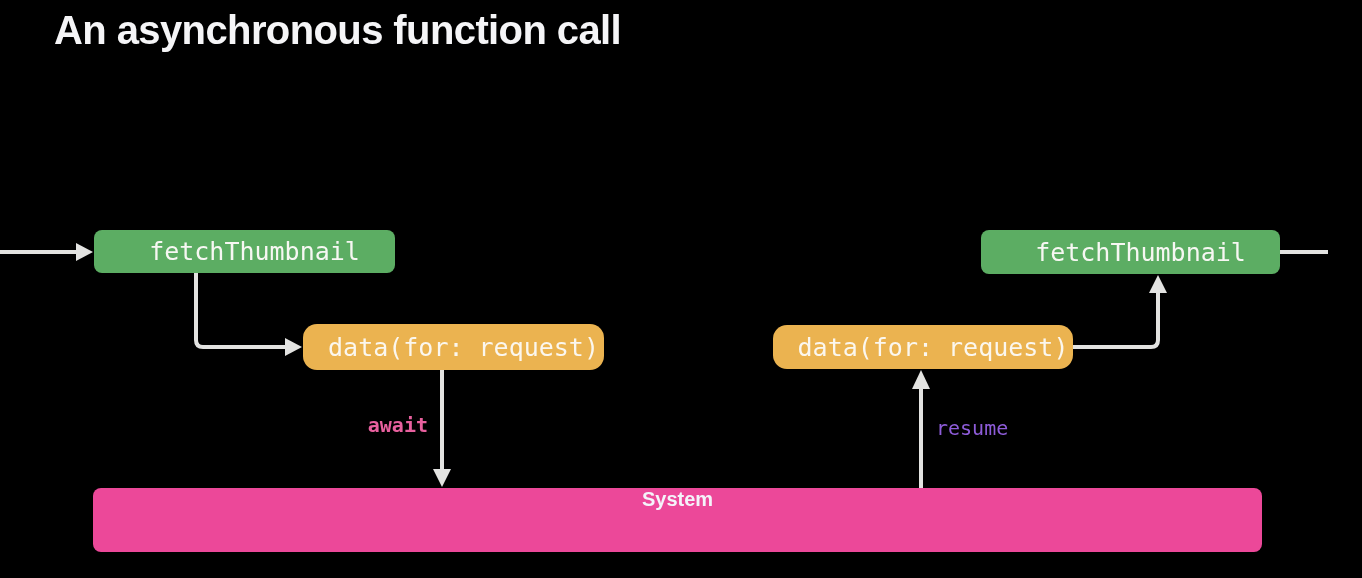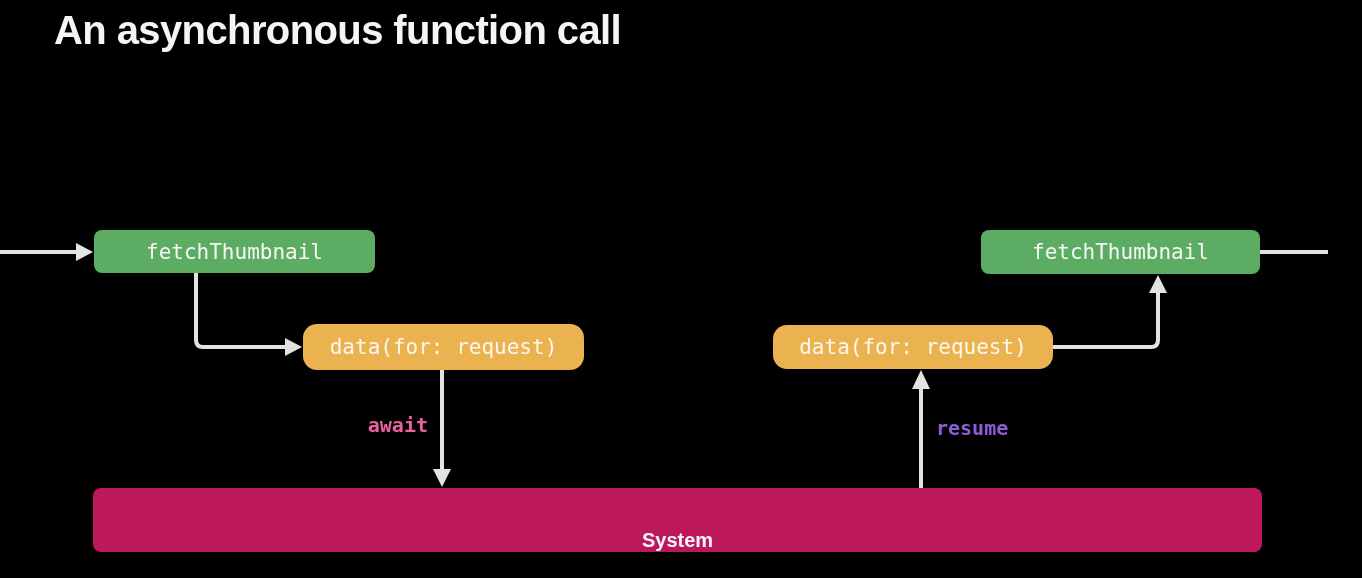--- a/index.html
+++ b/index.html
@@ -40,40 +40,41 @@
     fill: #E3E3E1;
     stroke: none;
   }
   .node {
     position: absolute;
     display: flex;
     align-items: center;
     justify-content: center;
     border-radius: 8px;
     font-family: "DejaVu Sans Mono", "Liberation Mono", monospace;
-    font-size: 21px;
+    font-size: 25px;
     color: #F7F7F3;
     white-space: nowrap;
+    padding-left: 20px;
   }
   .node-green { background: #5CAD63; }
   .node-amber { background: #EBB350; color: #FBF7EF; border-radius: 14px; }
   .node-left-function  { left: 94px;  top: 230px; width: 281px; height: 43px; }
   .node-left-call      { left: 303px; top: 324px; width: 281px; height: 46px; }
   .node-right-call     { left: 773px; top: 325px; width: 280px; height: 44px; }
   .node-right-function { left: 981px; top: 230px; width: 279px; height: 44px; }
   .system-bar {
     position: absolute;
     left: 93px;
     top: 488px;
     width: 1169px;
     height: 64px;
-    background: #be185d;
+    background: #ec4899;
     border-radius: 8px;
     display: flex;
-    align-items: flex-end;
+    align-items: flex-start;
     justify-content: center;
     font-family: "Liberation Sans", sans-serif;
     font-size: 20px;
     font-weight: 700;
     color: #F4F4FA;
   }
   .keyword {
     position: absolute;
     font-family: "DejaVu Sans Mono", "Liberation Mono", monospace;
     font-size: 20px;
@@ -83,21 +84,21 @@
     left: 358px;
     top: 413px;
     width: 70px;
     text-align: right;
     font-weight: 700;
     color: #E8609E;
   }
   .kw-resume {
     left: 936px;
     top: 416px;
-    font-weight: 700;
+    font-weight: 400;
     color: #8E5CD9;
   }
 </style>
 </head>
 <body>
 
 <div id="canvas">
 
   <div class="slide-title">An asynchronous function call</div>
 

